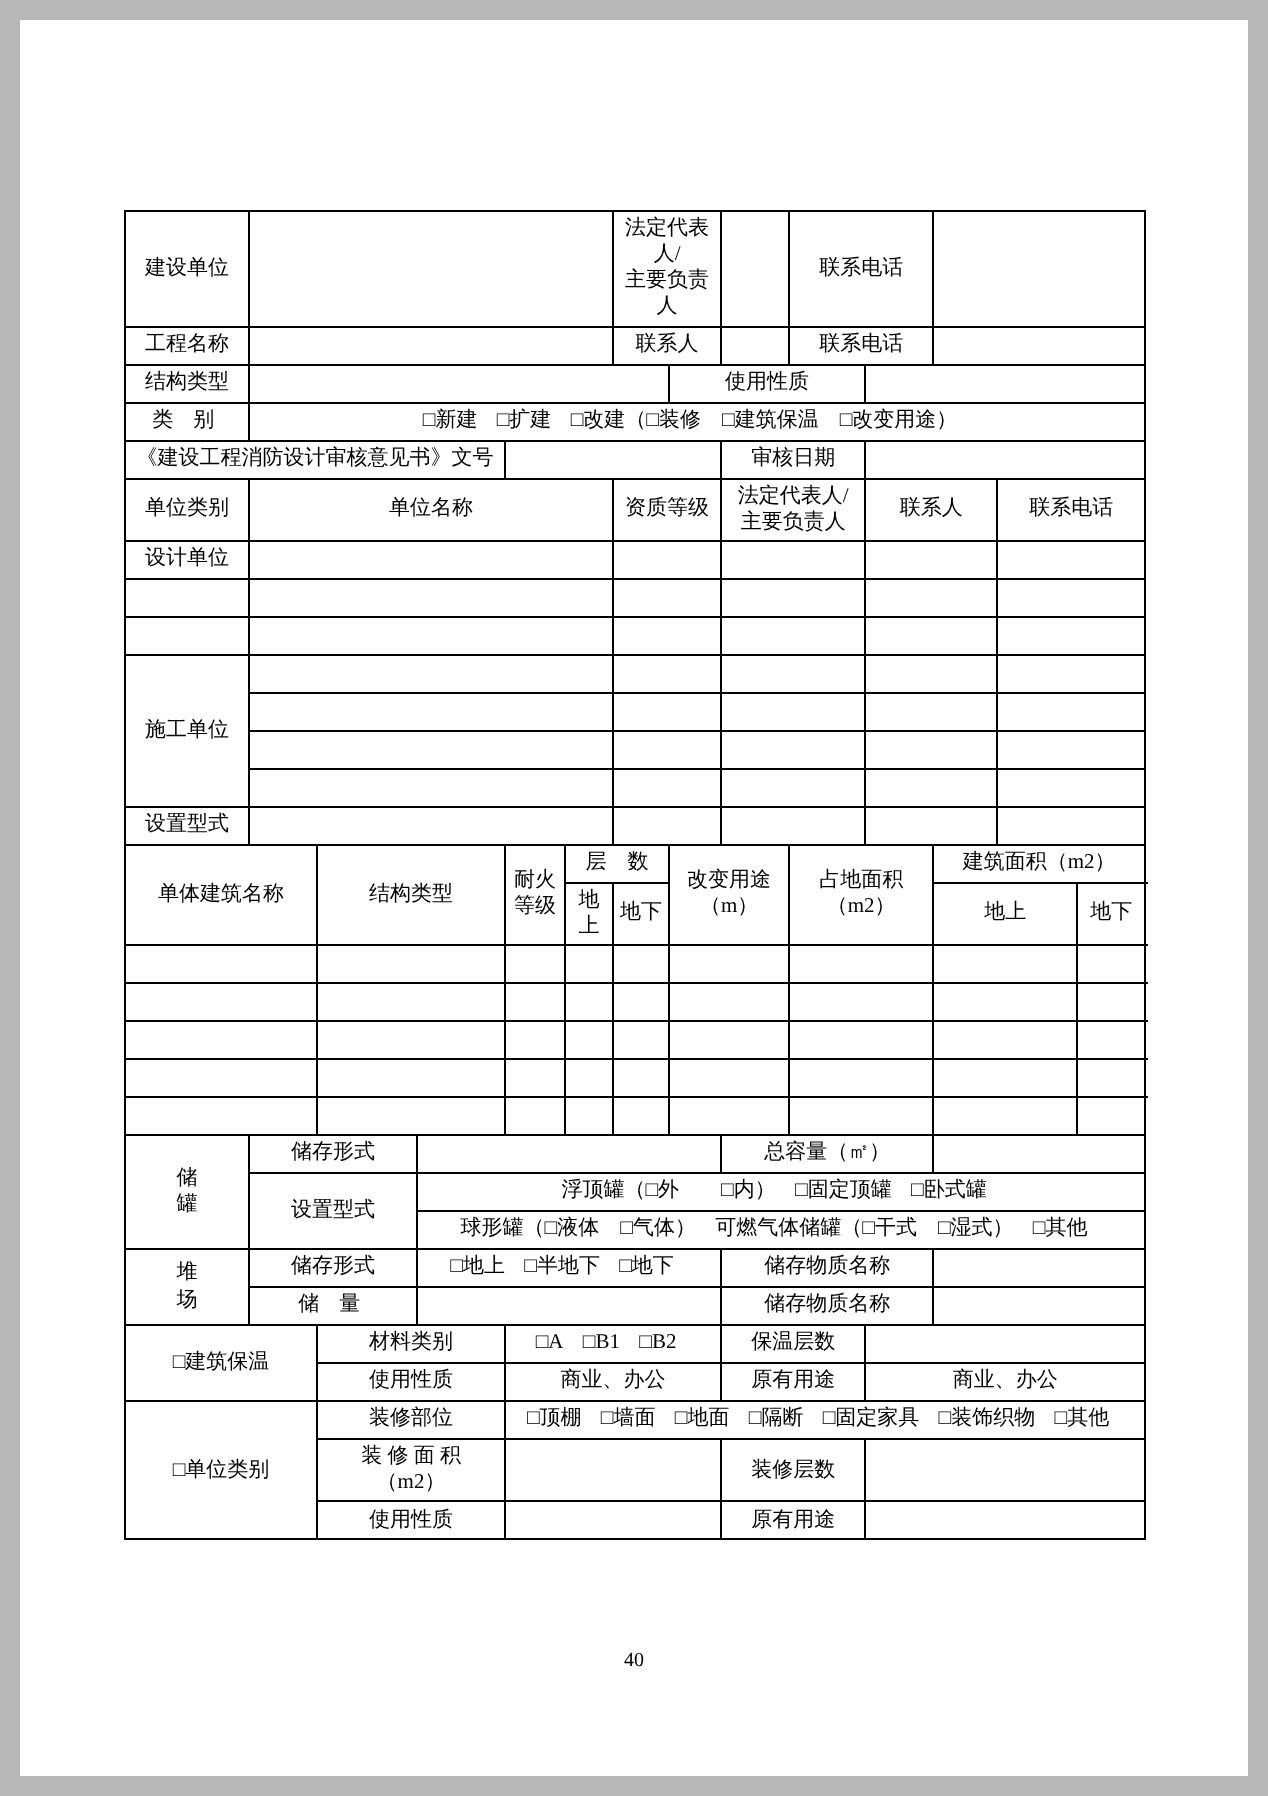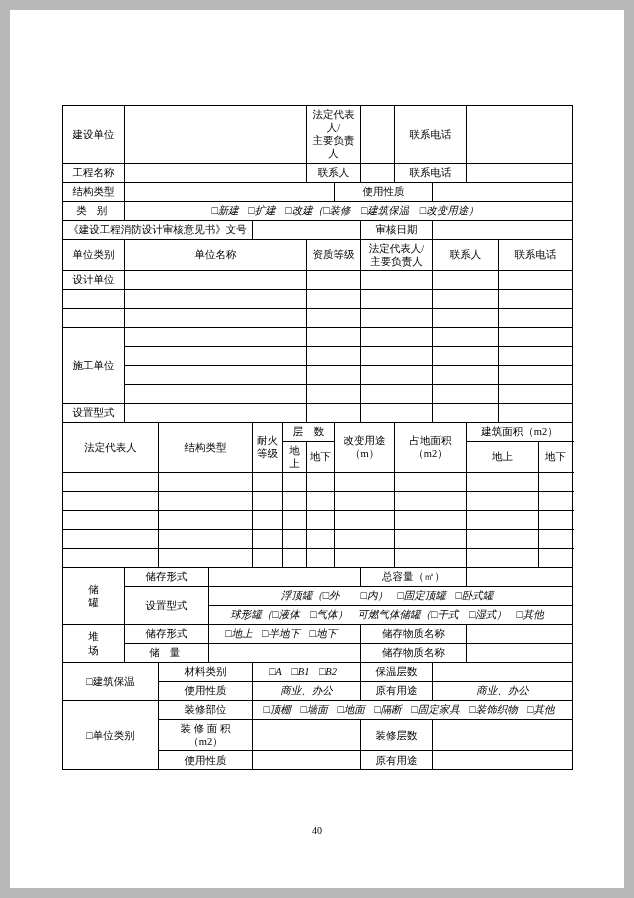--- a/index.html
+++ b/index.html
@@ -31,21 +31,21 @@
     font-size:10.5px;
     line-height:1.25;
     padding:2px 3px;
     text-align:center;
     vertical-align:middle;
     height:19px;
     box-sizing:border-box;
     color:#000;
   }
   td.lbl{ text-align:center; }
-  td.left{ text-align:left; padding-left:6px;font-style:italic; }
+  td.left{ text-align:left; padding-left:6px; }
   td.blank{ }
   .sp{ letter-spacing:0.35em; }
   .small{ font-size:9.5px;margin-top:23px; }
   .tiny{ font-size:9px; }
   .opt{ white-space:nowrap; }
   .opt span{ margin-right:7px; }
   .two-line{ line-height:1.12; }
   .pgnum{
     position:absolute;
     left:0;right:0;
@@ -195,21 +195,21 @@
       <tr>
         <td class="lbl">设置型式</td>
         <td class="blank" colspan="5"></td>
         <td class="blank" colspan="2"></td>
         <td class="blank" colspan="2"></td>
         <td class="blank" colspan="2"></td>
         <td class="blank" colspan="2"></td>
       </tr>
 
       <tr>
-        <td class="lbl" rowspan="2" colspan="2">法定代表人</td>
+        <td class="lbl" rowspan="2" colspan="2">单体建筑名称</td>
         <td class="lbl" rowspan="2" colspan="2">结构类型</td>
         <td class="lbl" rowspan="2">
           <div>耐火</div>
           <div>等级</div>
         </td>
         <td class="lbl" colspan="2">层　数</td>
         <td class="lbl" rowspan="2" colspan="2">
           <div>改变用途</div>
           <div>（m）</div>
         </td>

